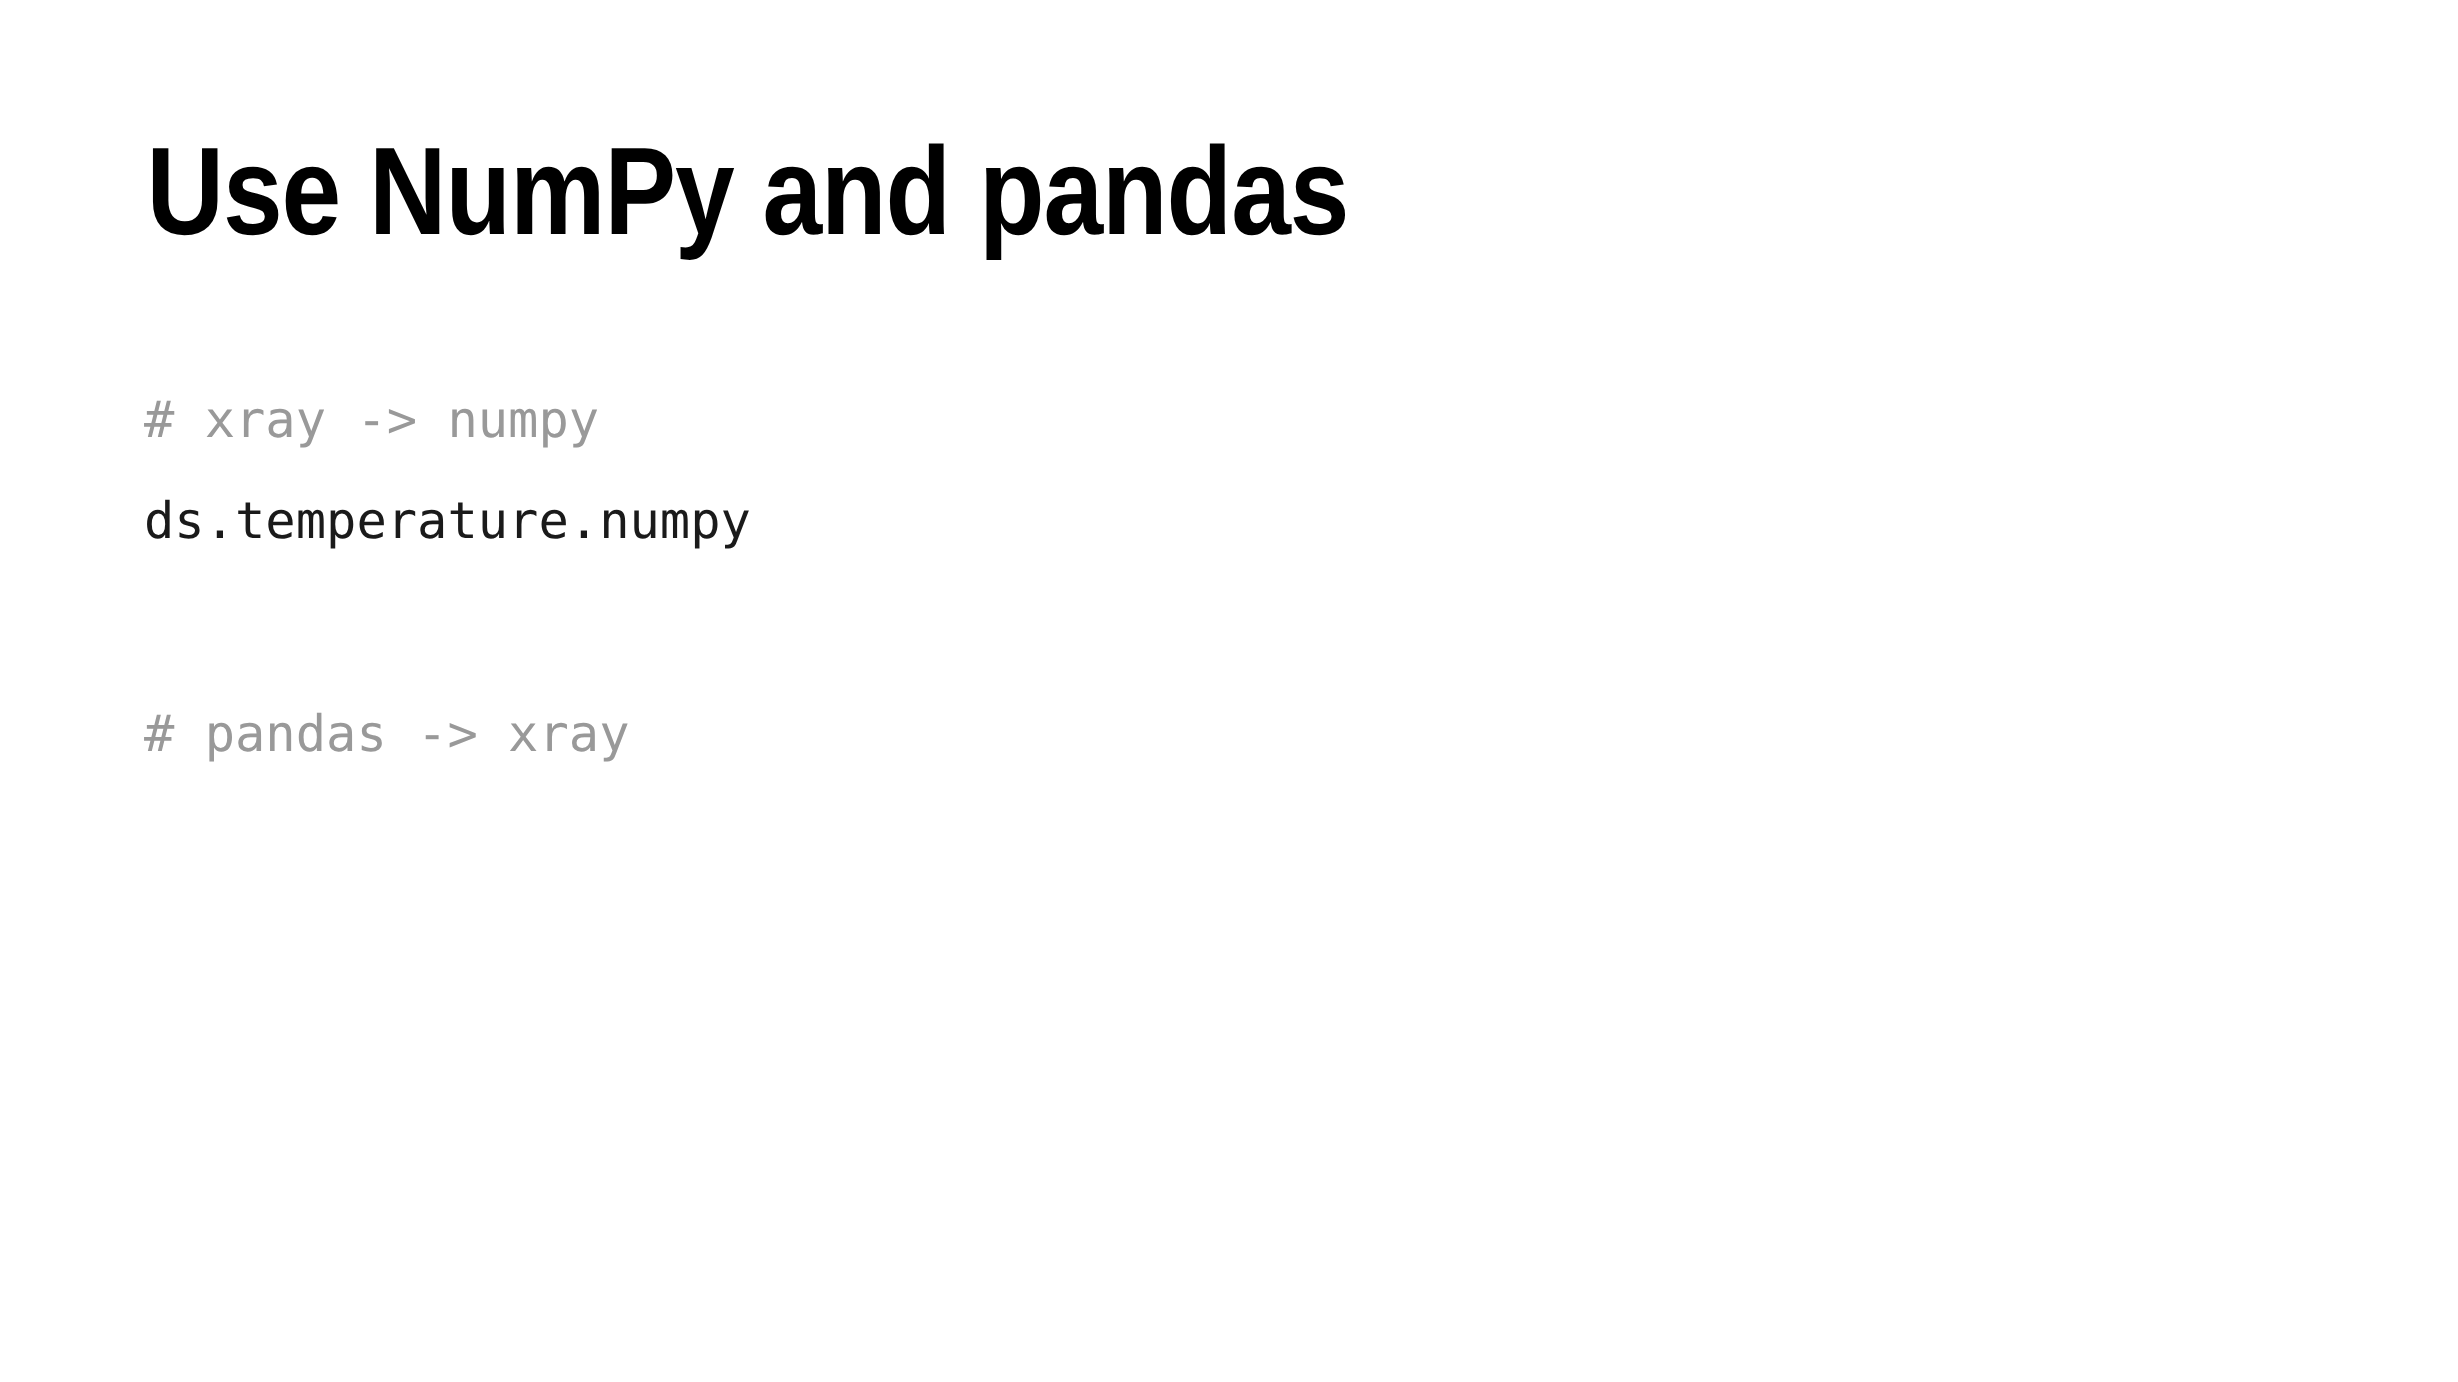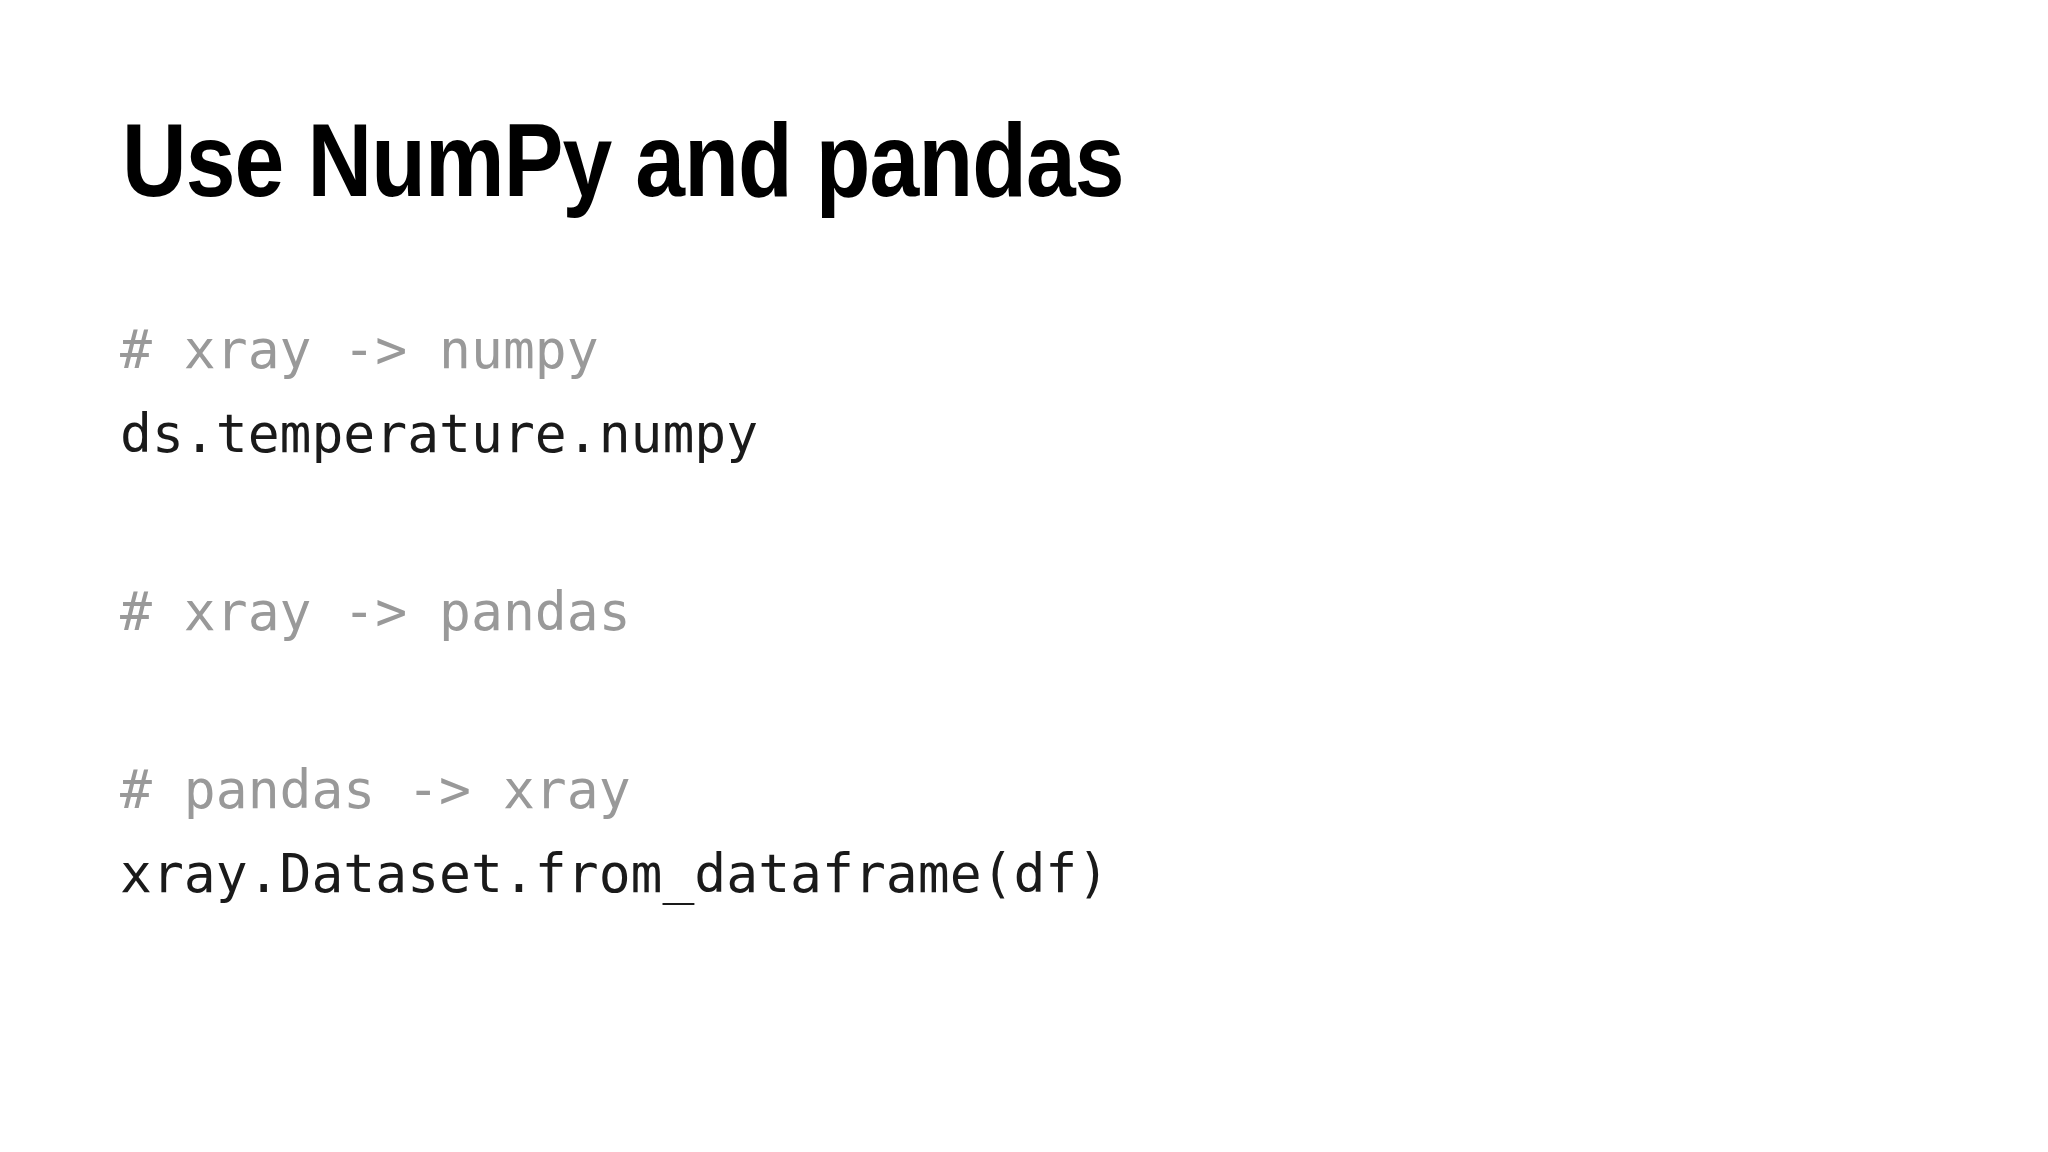--- a/index.html
+++ b/index.html
@@ -29,21 +29,21 @@
   .code-area {
     position: absolute;
     left: 120px;
     top: 308px;
   }
   .code-block {
     margin-bottom: 94px;
   }
   .code-line {
     font-family: "DejaVu Sans Mono", "Liberation Mono", monospace;
-    font-size: 53px;
+    font-size: 42px;
     line-height: 84px;
     white-space: pre;
   }
   .comment { color: #999999; }
   .code    { color: #1a1a1a; }
 </style>
 </head>
 <body>
 
 <div class="slide">
@@ -51,22 +51,20 @@
   <h1 class="slide-title">Use NumPy and pandas</h1>
 
   <div class="code-area">
 
     <div class="code-block">
       <div class="code-line comment"># xray -&gt; numpy</div>
       <div class="code-line code">ds.temperature.numpy</div>
     </div>
 
     <div class="code-block">
-      <div class="code-line comment"># xray -&gt; pandas</div>
     </div>
 
     <div class="code-block">
       <div class="code-line comment"># pandas -&gt; xray</div>
-      <div class="code-line code">xray.Dataset.from_dataframe(df)</div>
     </div>
 
   </div>
 </div>
 
 </body></html>

